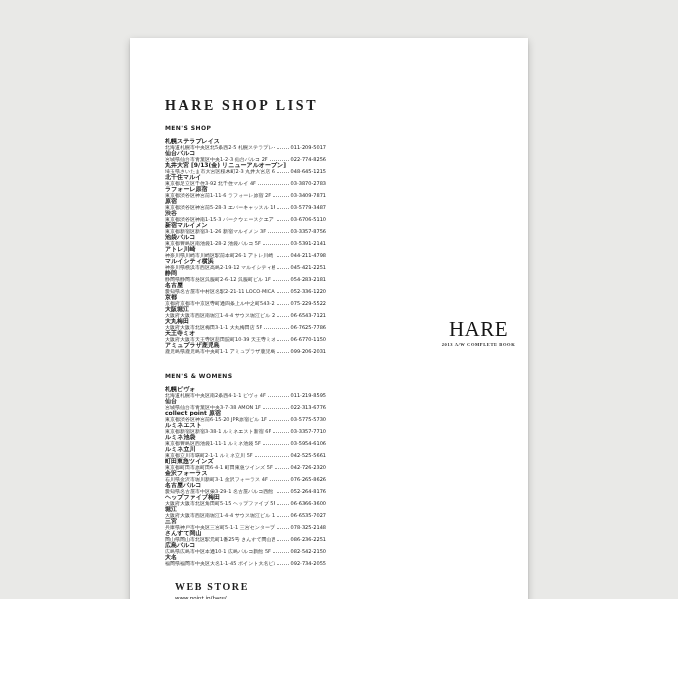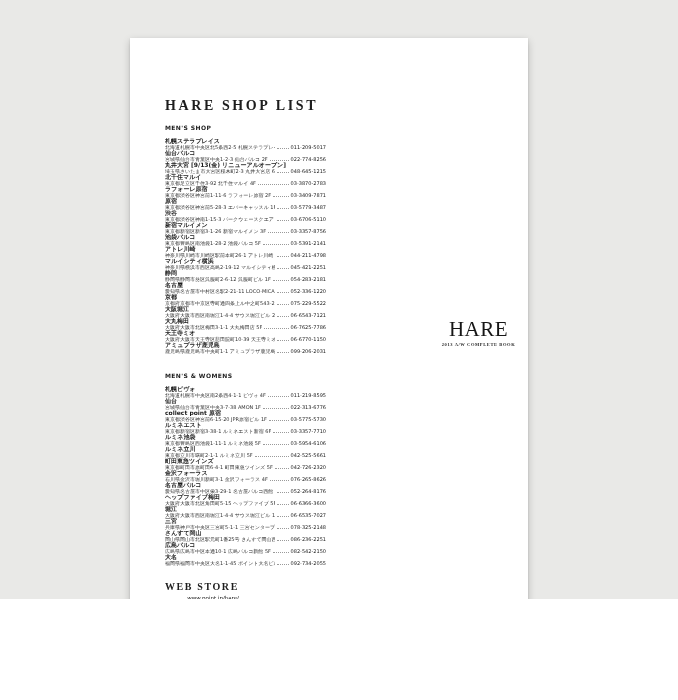--- a/index.html
+++ b/index.html
@@ -46,21 +46,21 @@
   }
   .logo-block{position:absolute;left:311px;top:278px;width:75px;text-align:center;}
   .logo-word{
     font-family:"Liberation Serif",serif;font-size:21px;line-height:26px;
     color:#161616;letter-spacing:0.5px;font-weight:500;white-space:nowrap;
   }
   .logo-tagline{
     font-family:"Liberation Serif",serif;font-size:4.5px;line-height:6px;
     color:#2a2a2a;letter-spacing:0.6px;white-space:nowrap;font-weight:bold;
   }
-  .webstore{position:absolute;left:35px;top:543px;text-align:right;}
+  .webstore{position:absolute;left:45px;top:543px;}
   .webstore-title{
     margin:0;font-family:"Liberation Serif",serif;font-weight:600;
     font-size:10px;letter-spacing:1.6px;color:#1d1d1d;white-space:nowrap;
   }
   .webstore-url{font-size:5.5px;color:#222;margin-top:3px;white-space:nowrap;}
   .footer{
     position:absolute;left:35px;right:24px;top:581px;
     display:flex;justify-content:space-between;
     font-size:4.5px;color:#3a3a3a;white-space:nowrap;
   }

